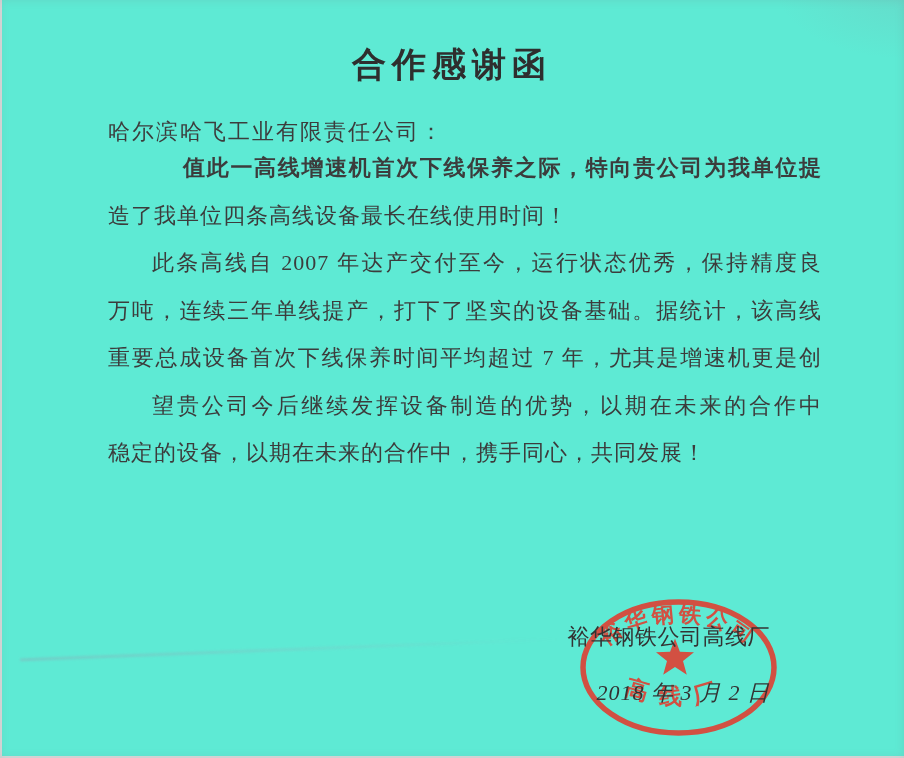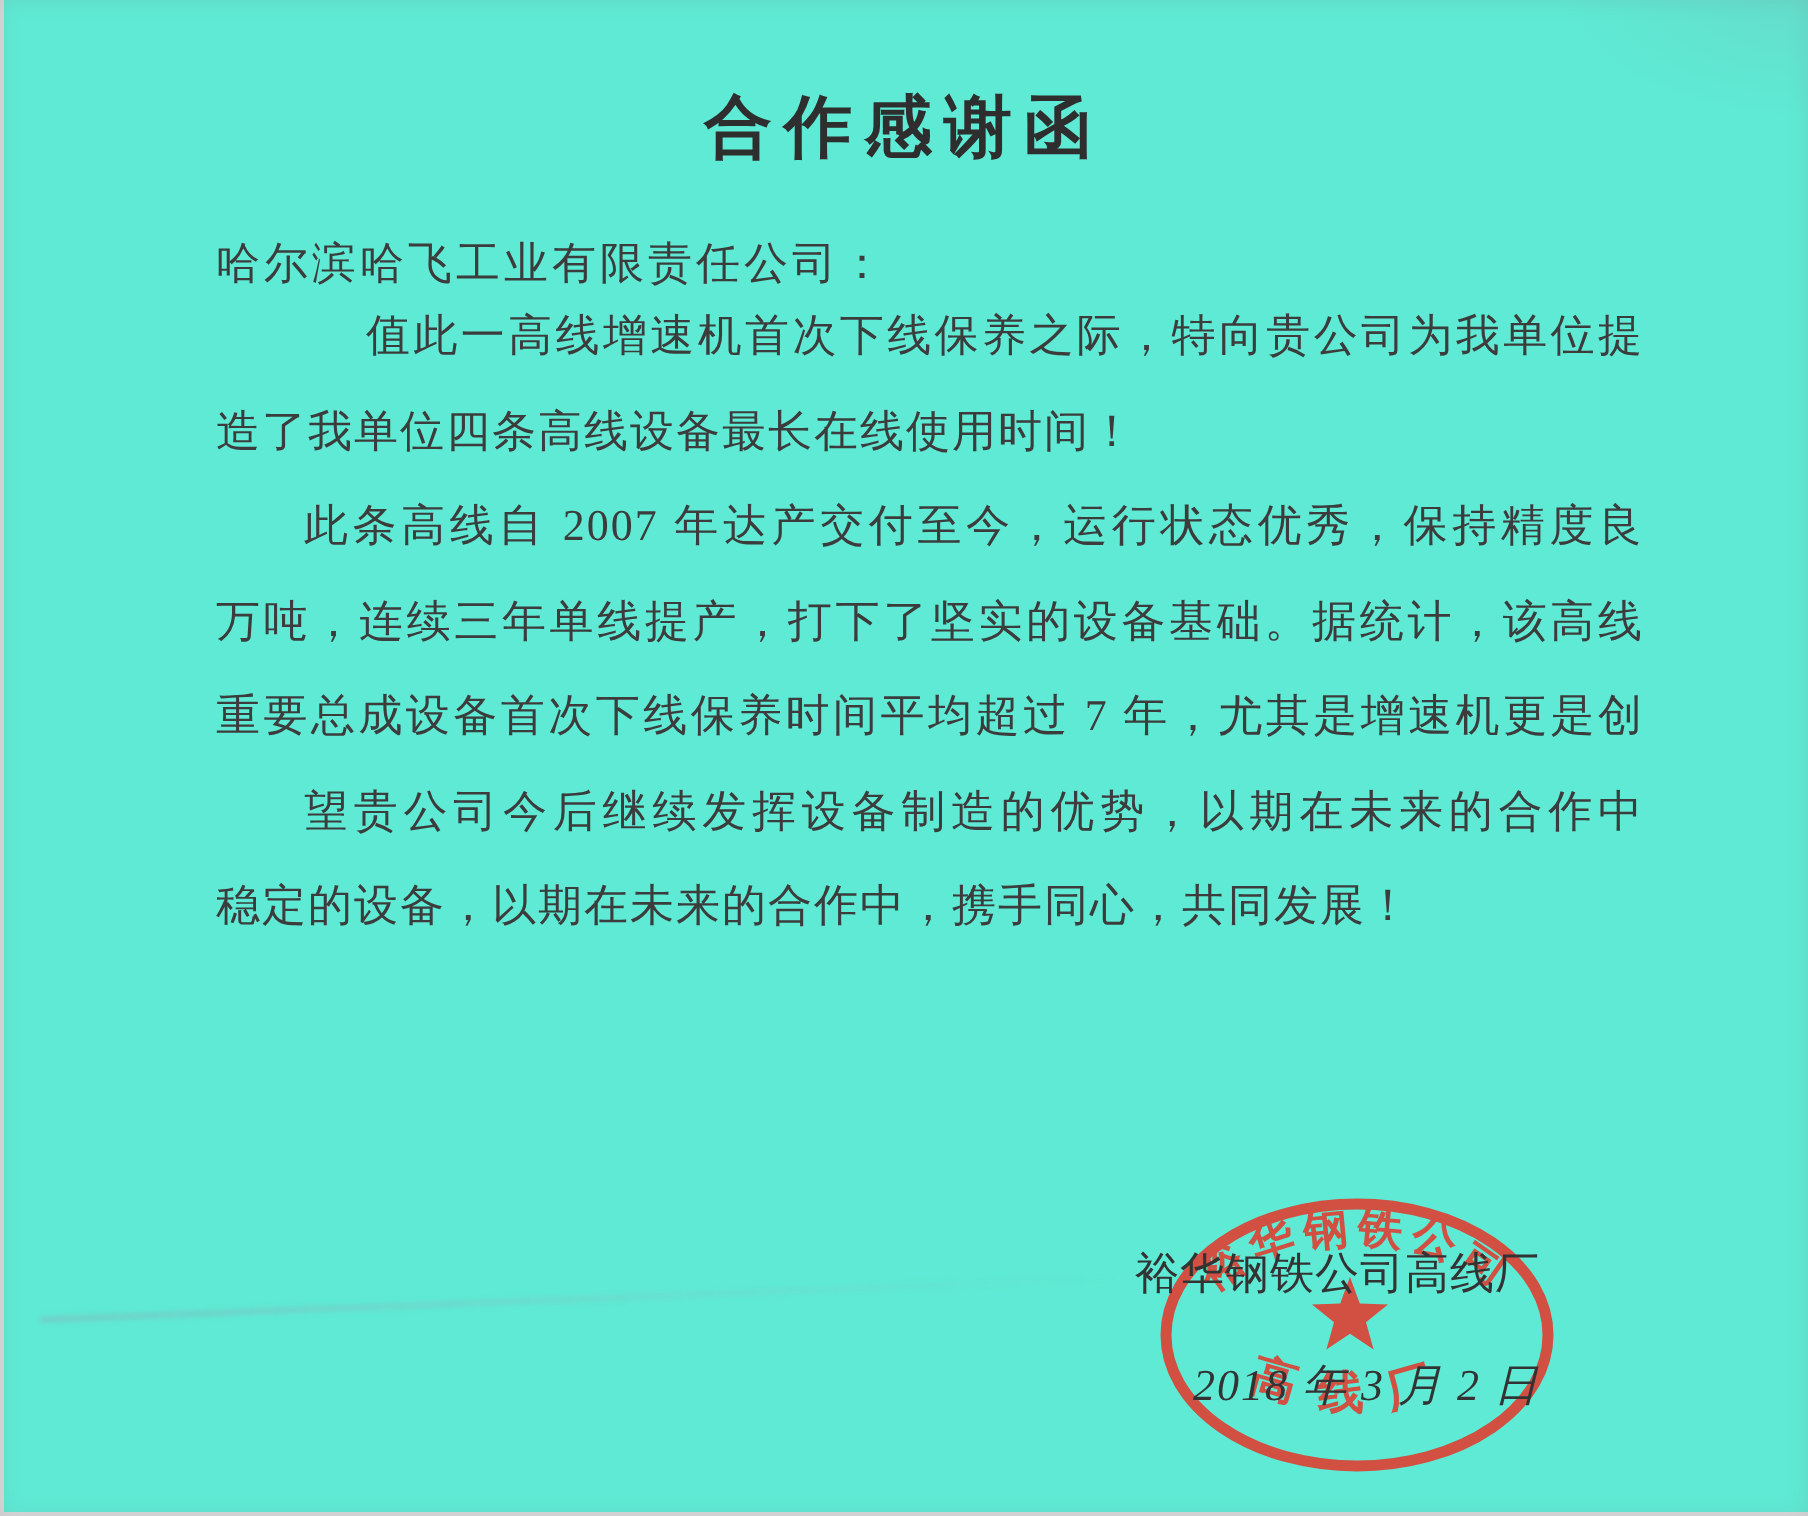--- a/index.html
+++ b/index.html
@@ -20,21 +20,21 @@
   .addressee{
     position:absolute;left:108px;top:96px;width:714px;
     font-size:22px;color:#3c3c3c;line-height:40px;letter-spacing:2px;margin-top:16px;
   }
   .body-block{
     position:absolute;left:108px;top:144px;width:714px;
     font-size:22px;color:#3c3c3c;
   }
   .bline{height:47.5px;line-height:47.5px;white-space:nowrap;letter-spacing:1px;}
   .fill{text-align:justify;text-align-last:justify;white-space:normal;}
-  .indent-a{padding-left:75px;}
+  .indent-a{padding-left:75px;font-weight:bold;}
   .indent-b{padding-left:44px;}
   .signature{
     position:absolute;left:540px;top:622px;width:230px;
     text-align:right;font-size:22px;color:#333;line-height:30px;
     letter-spacing:0.5px;z-index:3;
   }
   .date{
     position:absolute;left:540px;top:678px;width:230px;
     text-align:right;font-size:22px;color:#333;line-height:30px;
     letter-spacing:1px;z-index:3;font-style:italic;

